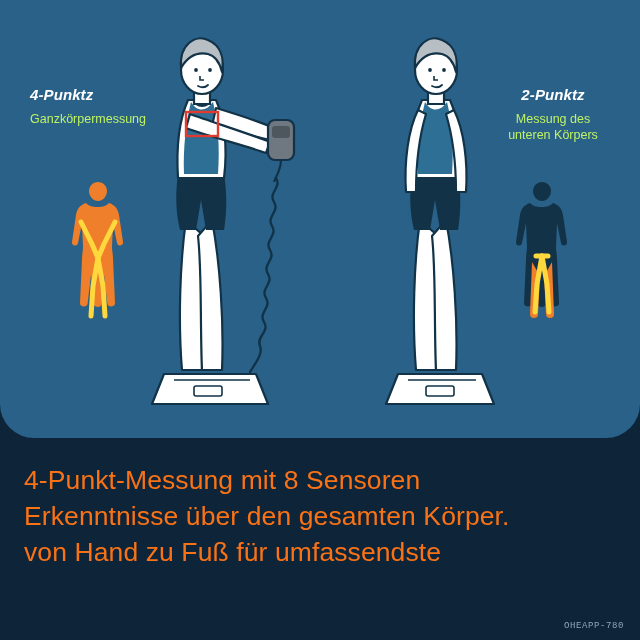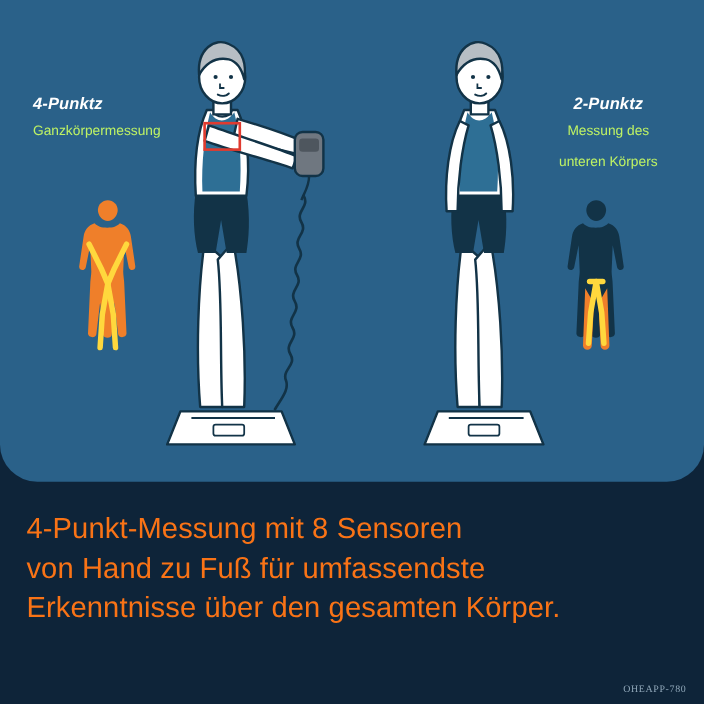--- a/index.html
+++ b/index.html
@@ -77,21 +77,21 @@
   }
   .caption .line { display: block; }
 
   .code {
     position: absolute;
     right: 16px;
     bottom: 9px;
     color: #8fa6b8;
     font-size: 9px;
     letter-spacing: 0.6px;
-    font-family: Liberation Serif, serif;
+    font-family: Liberation Mono, monospace;
   }
 
   svg { display: block; }
 </style>
 </head>
 <body>
 
 <div id="stage">
 
   <div class="panel">
@@ -214,25 +214,25 @@
     </svg>
 
     <div class="label-block" id="label-left">
       <div class="label-title">4-Punktz</div>
       <div class="label-desc">Ganzkörpermessung</div>
     </div>
 
     <div class="label-block" id="label-right">
       <div class="label-title">2-Punktz</div>
       <div class="label-desc">Messung des</div>
-      <div class="label-desc" style="margin-top:12px">unteren Körpers</div>
+      <div class="label-desc" style="margin-top:0">unteren Körpers</div>
     </div>
   </div>
 
   <div class="caption">
     <span class="line">4-Punkt-Messung mit 8 Sensoren</span>
+    <span class="line">Erkenntnisse über den gesamten Körper.</span>
     <span class="line">von Hand zu Fuß für umfassendste</span>
-    <span class="line">Erkenntnisse über den gesamten Körper.</span>
   </div>
 
   <div class="code">OHEAPP-780</div>
 
 </div>
 
 </body></html>

